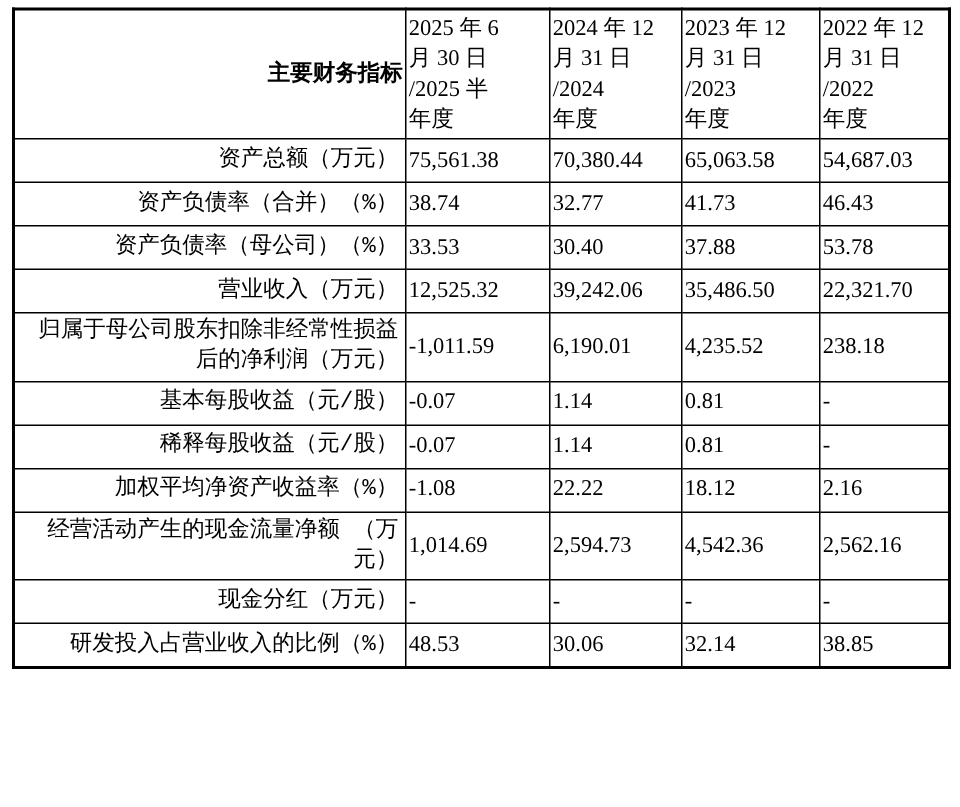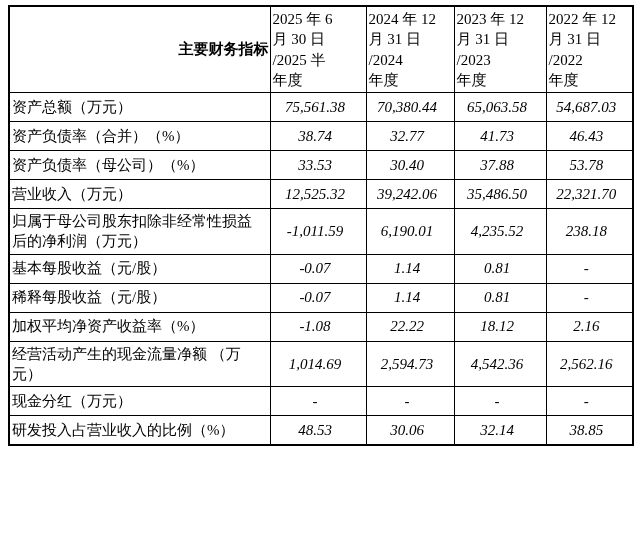--- a/index.html
+++ b/index.html
@@ -43,28 +43,28 @@
     font-weight: normal;
     white-space: pre-line;
     font-size: 15px;
     line-height: 1.38;
     padding: 2px 2px;
   }
   
   table.fin tbody tr { height: 29px; }
   table.fin tbody tr.tall { height: 43px; }
   td.label {
-    text-align: left;
+    text-align: right;
     padding: 2px 4px 2px 2px;
+    font-family: Liberation Mono, monospace;
   }
   td.num {
-    text-align: center;
+    text-align: left;
     padding: 2px 8px 2px 2px;
     font-variant-numeric: tabular-nums;
-    font-style: italic;
   }
 </style>
 </head>
 <body>
 
 <div class="page">
   <table class="fin">
     <colgroup>
       <col style="width:261px">
       <col style="width:96px">

